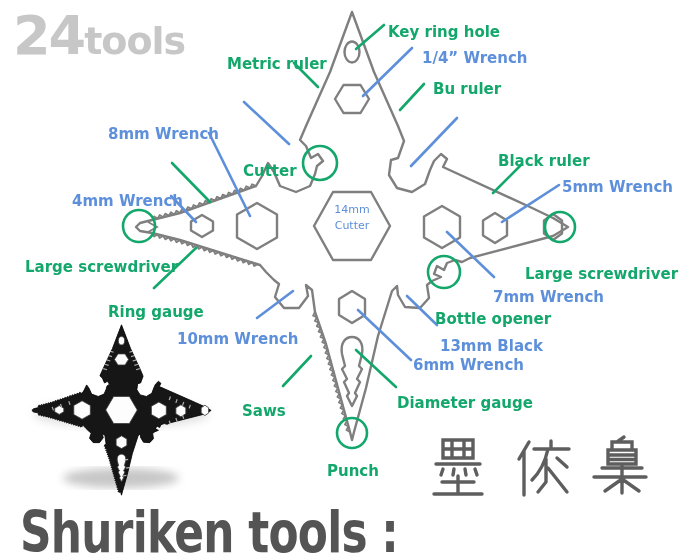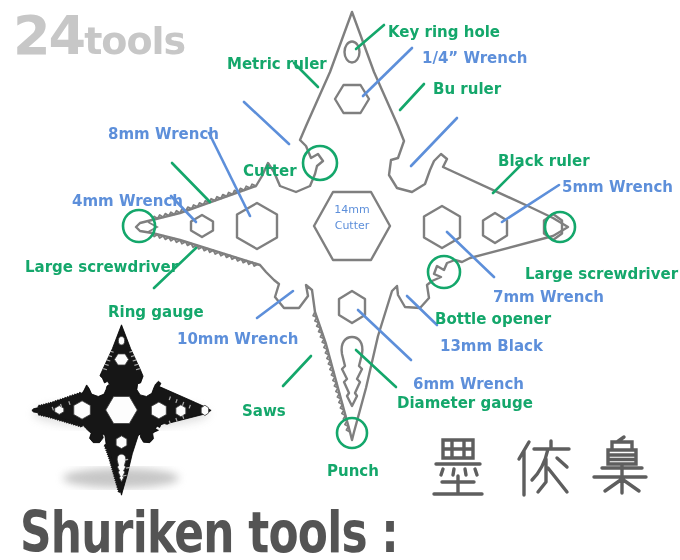--- a/index.html
+++ b/index.html
@@ -162,21 +162,21 @@
 <div class="lbl g" style="left:243px;top:151px">Cutter</div>
 <div class="lbl b" style="left:562px;top:167px">5mm Wrench</div>
 <div class="lbl b" style="left:72px;top:181px">4mm Wrench</div>
 <div class="lbl g" style="left:25px;top:247px">Large screwdriver</div>
 <div class="lbl g" style="left:525px;top:254px">Large screwdriver</div>
 <div class="lbl b" style="left:493px;top:277px">7mm Wrench</div>
 <div class="lbl g" style="left:108px;top:292px">Ring gauge</div>
 <div class="lbl g" style="left:435px;top:299px">Bottle opener</div>
 <div class="lbl b" style="left:177px;top:319px">10mm Wrench</div>
 <div class="lbl b" style="left:440px;top:326px">13mm Black</div>
-<div class="lbl b" style="left:413px;top:364px">6mm Wrench</div>
+<div class="lbl b" style="left:413px;top:345px">6mm Wrench</div>
 <div class="lbl g" style="left:397px;top:383px">Diameter gauge</div>
 <div class="lbl g" style="left:242px;top:391px">Saws</div>
 <div class="lbl g" style="left:327px;top:451px">Punch</div>
 
 <div class="center-lbl">
   <div>14mm</div>
   <div>Cutter</div>
 </div>
 
 <div class="title">Shuriken tools : Black owl</div>

